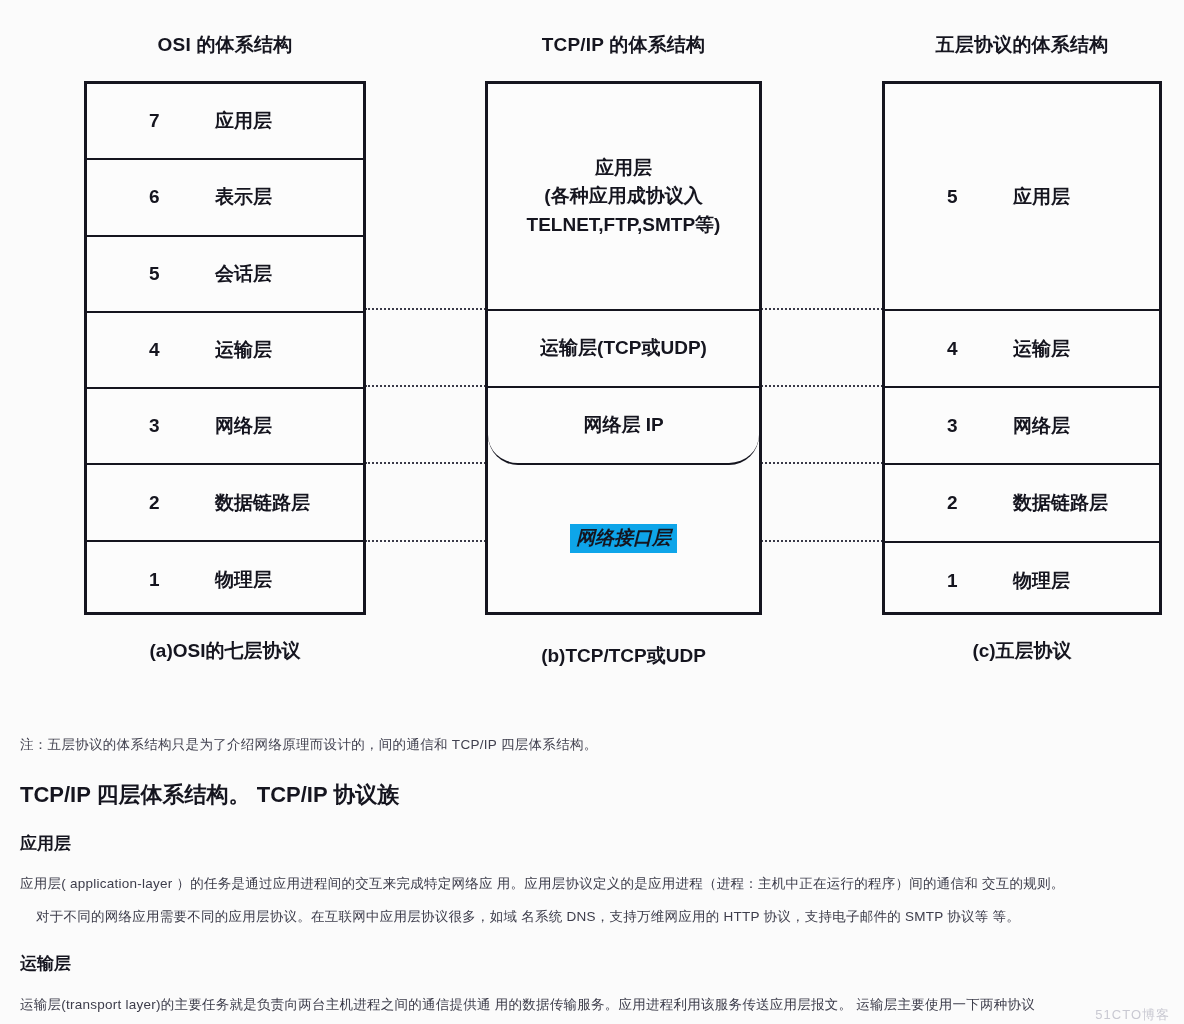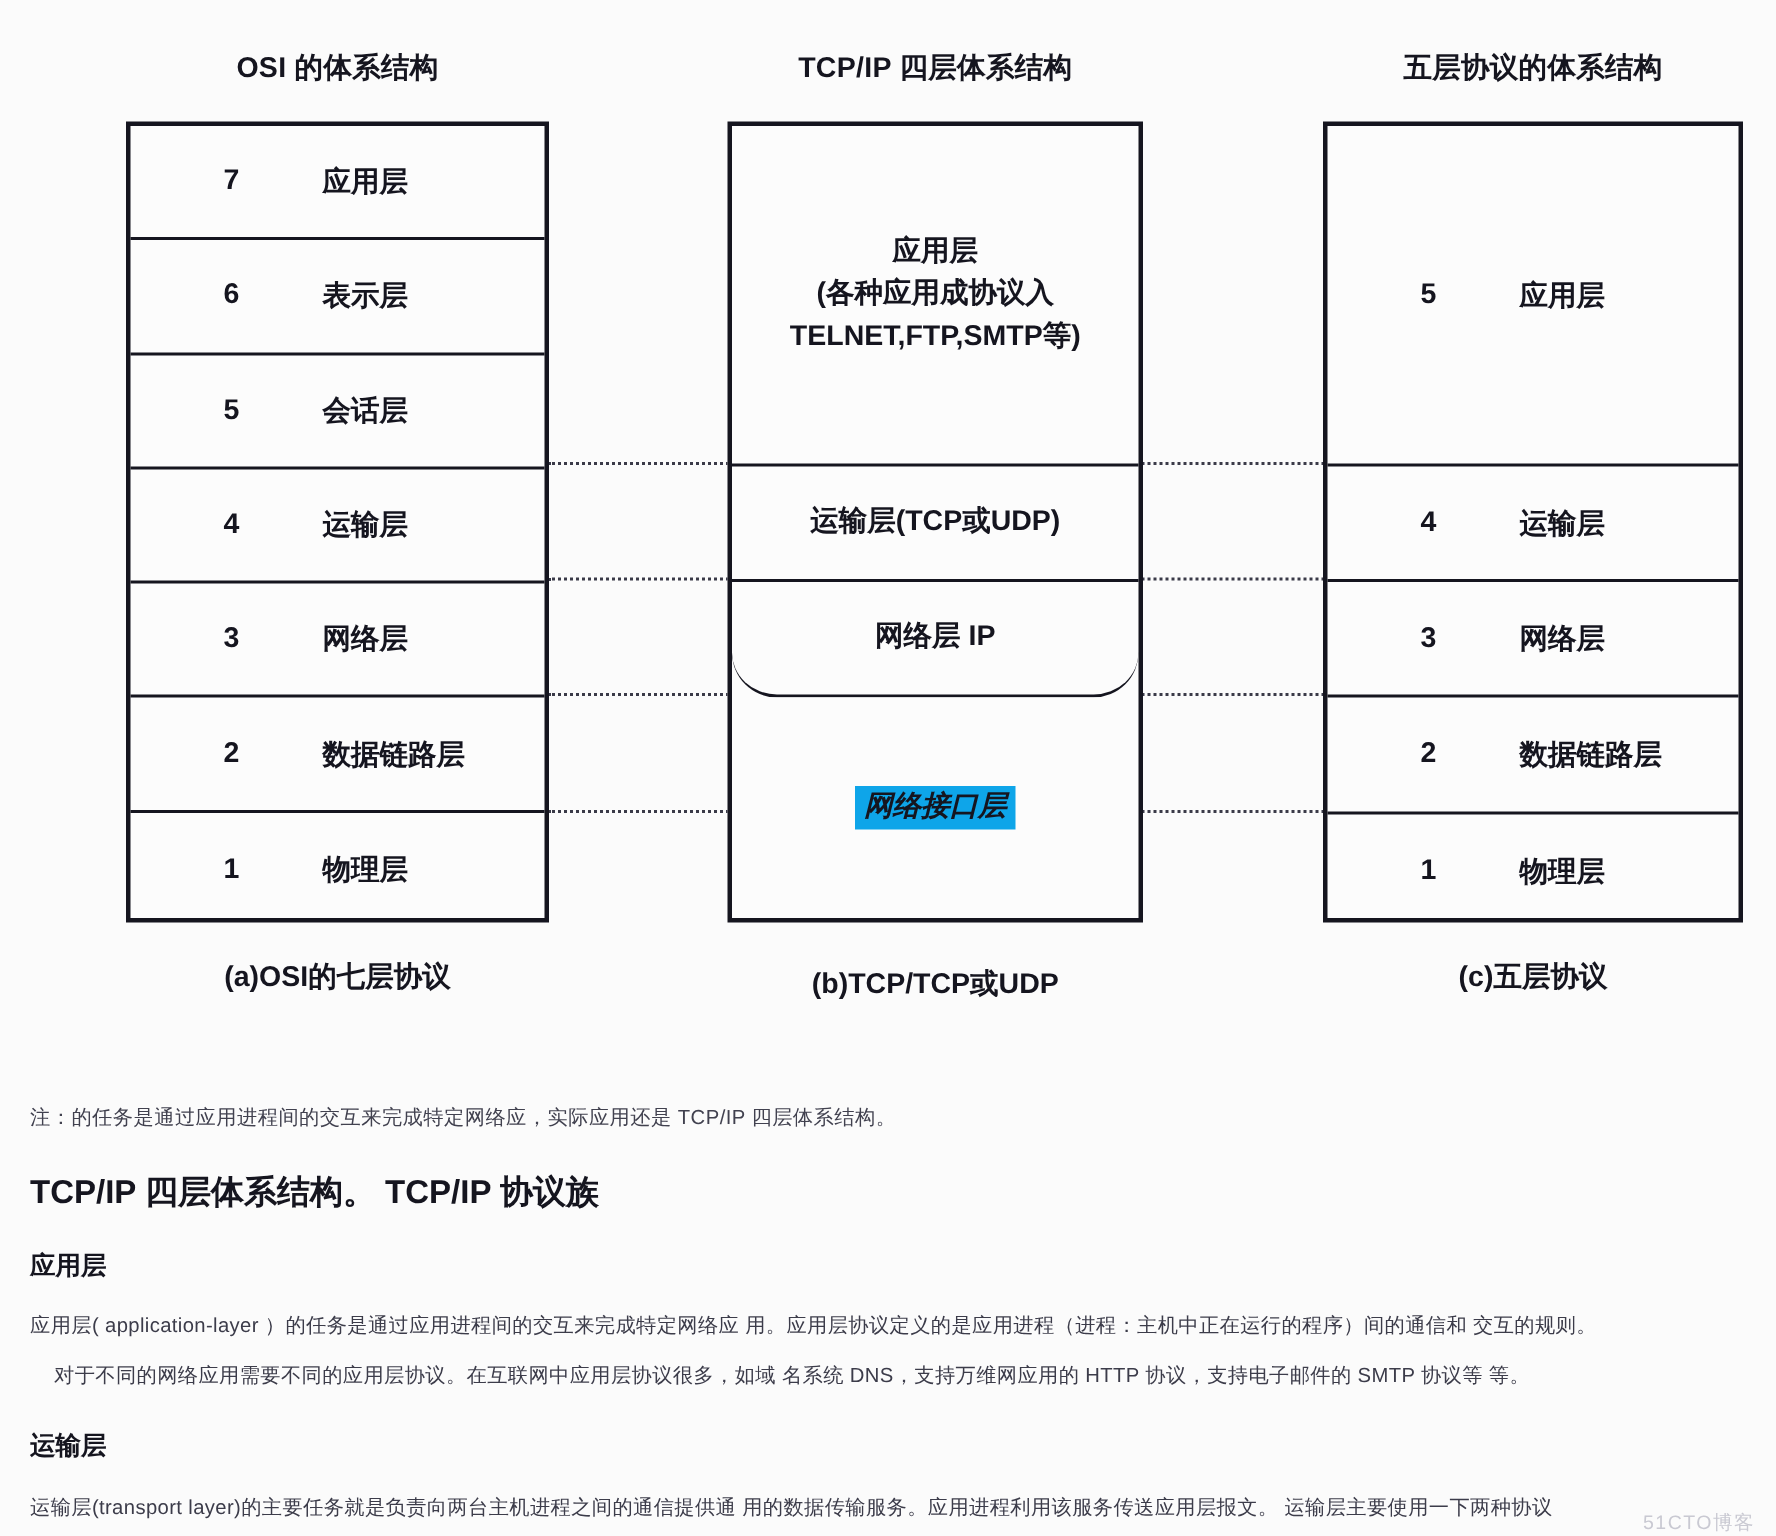--- a/index.html
+++ b/index.html
@@ -162,21 +162,21 @@
     letter-spacing: 1px;
     white-space: nowrap;
   }
 </style>
 </head>
 <body>
 
 <div id="diagram">
 
   <div class="col-title" style="left:80px; top:32px; width:290px;">OSI 的体系结构</div>
-  <div class="col-title" style="left:485px; top:32px; width:277px;">TCP/IP 四层体系结构</div>
+  <div class="col-title" style="left:485px; top:32px; width:277px;">TCP/IP 的体系结构</div>
   <div class="col-title" style="left:882px; top:32px; width:280px;">五层协议的体系结构</div>
 
   <div class="dotted" style="left:365px; top:308px; width:124px;"></div>
   <div class="dotted" style="left:758px; top:308px; width:128px;"></div>
 
   <div class="dotted" style="left:365px; top:385px; width:124px;"></div>
   <div class="dotted" style="left:758px; top:385px; width:128px;"></div>
 
   <div class="dotted" style="left:365px; top:462px; width:124px;"></div>
   <div class="dotted" style="left:758px; top:462px; width:128px;"></div>
@@ -259,21 +259,21 @@
     </div>
   </div>
 
   <div class="caption" style="left:84px; top:638px; width:282px;">(a)OSI的七层协议</div>
   <div class="caption" style="left:485px; top:643px; width:277px;">(b)TCP/TCP或UDP</div>
   <div class="caption" style="left:882px; top:638px; width:280px;">(c)五层协议</div>
 </div>
 
 <div id="prose">
 
-  <div class="note">注：的任务是通过应用进程间的交互来完成特定网络应，实际应用还是 TCP/IP 四层体系结构。</div>
+  <div class="note">注：五层协议的体系结构只是为了介绍网络原理而设计的，间的通信和 TCP/IP 四层体系结构。</div>
 
   <div class="h2" style="top:80px;">TCP/IP 四层体系结构。 TCP/IP 协议族</div>
 
   <div class="h3" style="top:132px;">应用层</div>
   <div class="para" style="top:175px;">应用层( application-layer ）的任务是通过应用进程间的交互来完成特定网络应 用。应用层协议定义的是应用进程（进程：主机中正在运行的程序）间的通信和 交互的规则。</div>
   <div class="para" style="top:208px;margin-left:16px;">对于不同的网络应用需要不同的应用层协议。在互联网中应用层协议很多，如域 名系统 DNS，支持万维网应用的 HTTP 协议，支持电子邮件的 SMTP 协议等 等。</div>
 
   <div class="h3" style="top:252px;">运输层</div>
   <div class="para" style="top:296px;">运输层(transport layer)的主要任务就是负责向两台主机进程之间的通信提供通 用的数据传输服务。应用进程利用该服务传送应用层报文。 运输层主要使用一下两种协议</div>
 

